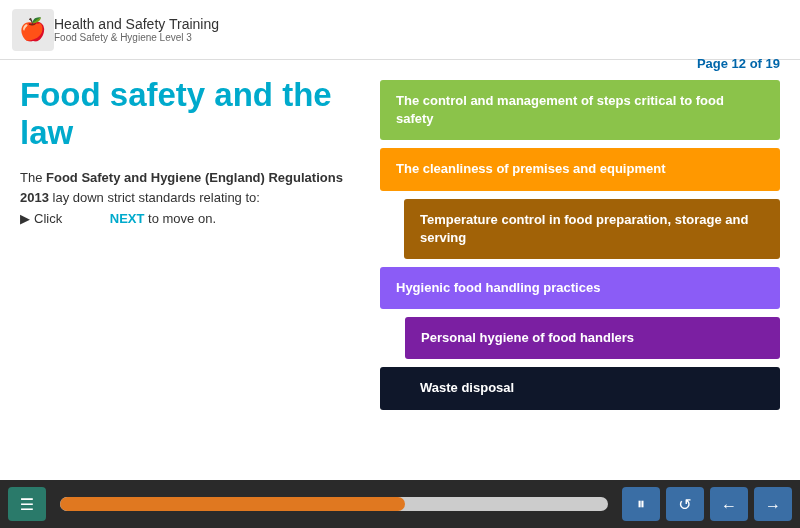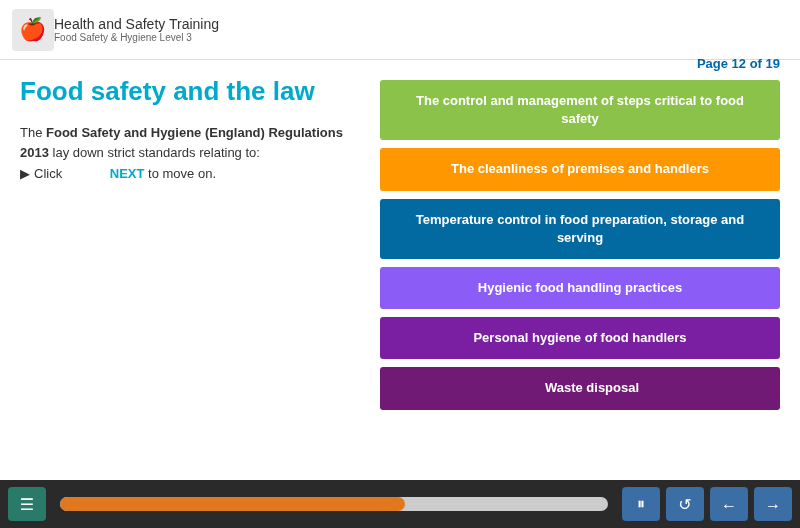--- a/index.html
+++ b/index.html
@@ -38,21 +38,21 @@
       height: 420px;
     }
 
     
     .left-panel {
       width: 360px;
       flex-shrink: 0;
       padding-right: 20px;
     }
     .page-title {
-      font-size: 26px;
+      font-size: 33px;
       font-weight: bold;
       color: #00aacc;
       margin-bottom: 16px;
     }
     .body-text {
       font-size: 13px;
       color: #333;
       margin-bottom: 4px;
       line-height: 1.5;
     }
@@ -83,37 +83,36 @@
       font-weight: bold;
     }
 
     
     .right-panel {
       flex: 1;
       display: flex;
       flex-direction: column;
       gap: 8px;
       padding-top: 4px;
-      text-align: center;
     }
     .topic-item {
       padding: 12px 16px;
       border-radius: 3px;
       font-size: 13px;
       font-weight: bold;
       color: #fff;
       cursor: pointer;
       line-height: 1.4;
     }
     .topic-item.olive    { background: #8bc34a; }
     .topic-item.orange   { background: #ff9800; }
-    .topic-item.red      { background: #0369a1; }
+    .topic-item.red      { background: #a16207; margin-left: 24px; }
     .topic-item.magenta  { background: #8b5cf6; }
-    .topic-item.purple   { background: #7b1fa2; }
-    .topic-item.blue     { background: #701a75; padding-left: 40px; }
+    .topic-item.purple   { background: #7b1fa2; margin-left: 25px; }
+    .topic-item.blue     { background: #0f172a; padding-left: 40px; }
 
     
     .footer {
       position: absolute;
       bottom: 0;
       left: 0;
       width: 800px;
       height: 48px;
       background: #2a2a2a;
       display: flex;
@@ -195,21 +194,21 @@
     <div class="instruction">
       <span class="arrow">▶</span>Click <span class="next-link">NEXT</span> to move on.
     </div>
   </div>
 
   <div class="right-panel">
     <div class="topic-item olive">
       <span>The control and management of steps critical to food safety</span>
     </div>
     <div class="topic-item orange">
-      <span>The cleanliness of premises and handlers</span>
+      <span>The cleanliness of premises and equipment</span>
     </div>
     <div class="topic-item red">
       <span>Temperature control in food preparation, storage and serving</span>
     </div>
     <div class="topic-item magenta">
       <span>Hygienic food handling practices</span>
     </div>
     <div class="topic-item purple">
       <span>Personal hygiene of food handlers</span>
     </div>

